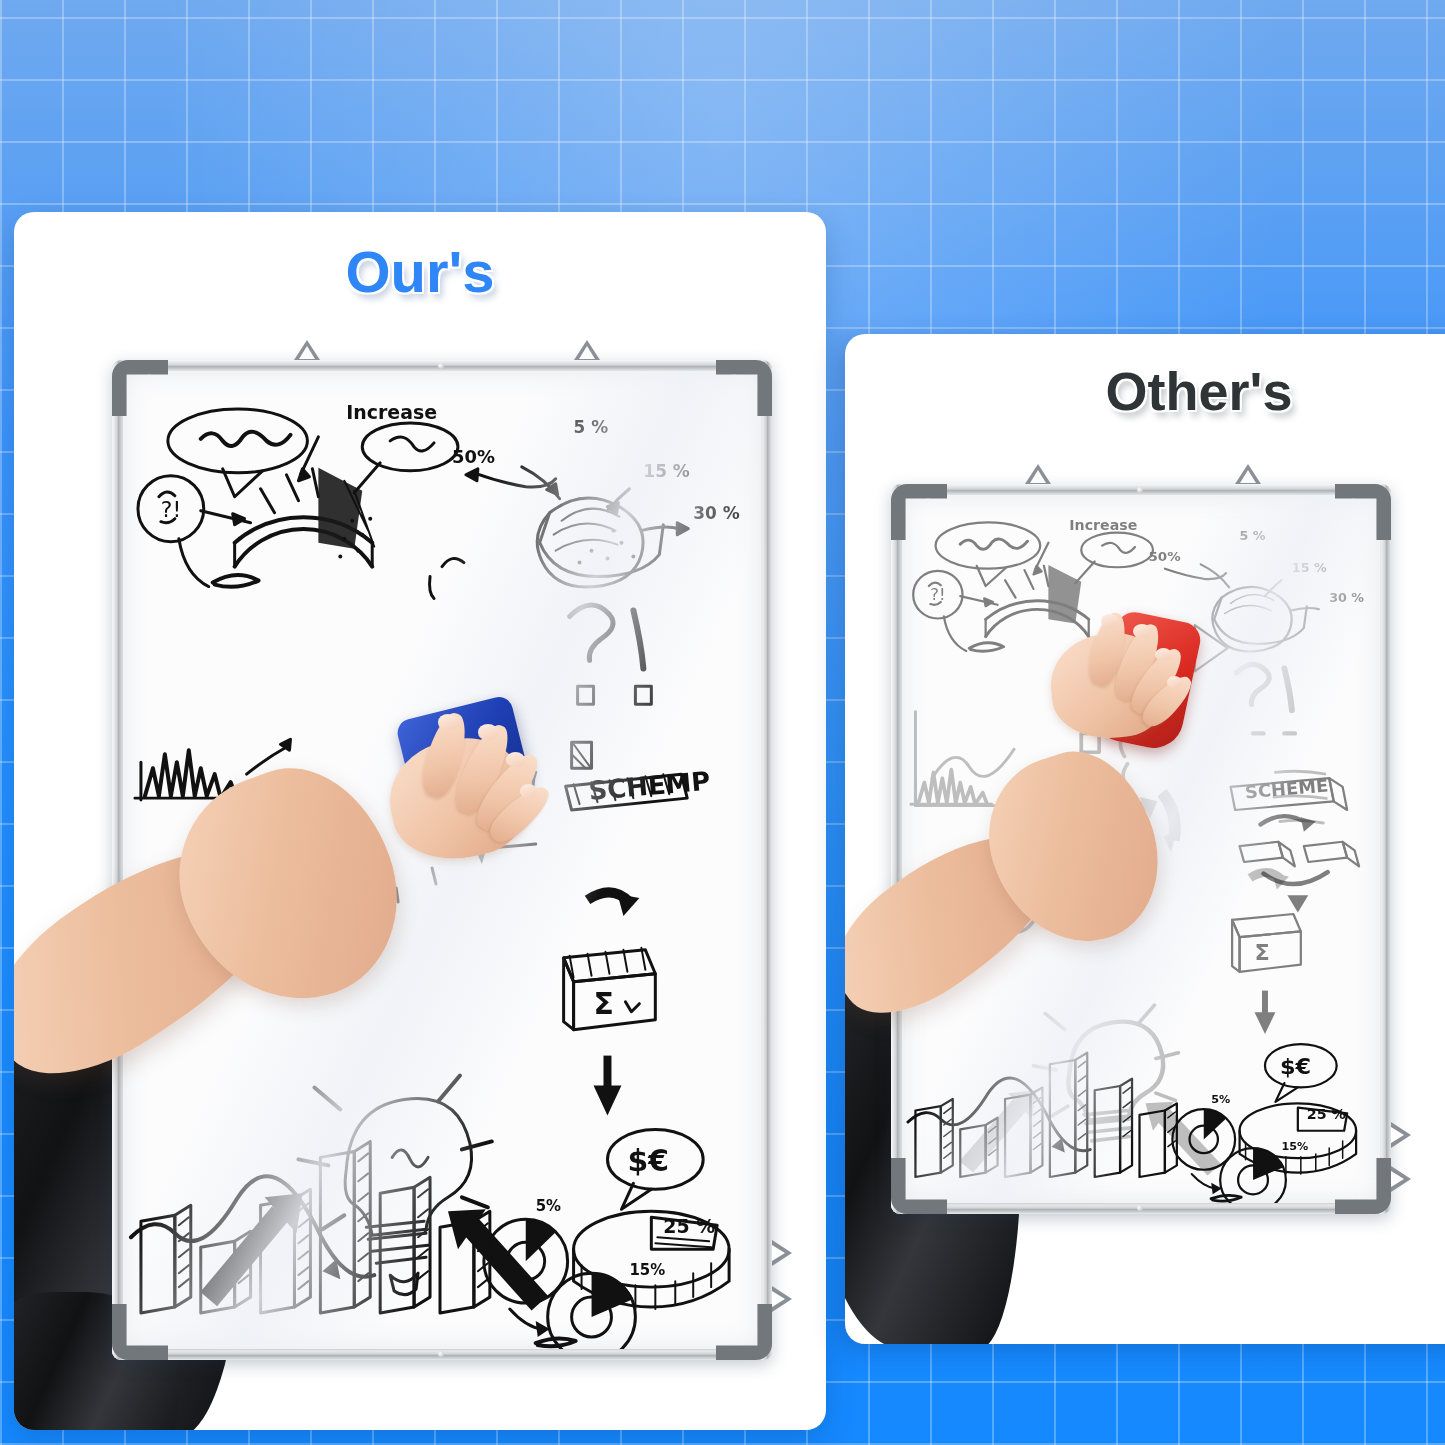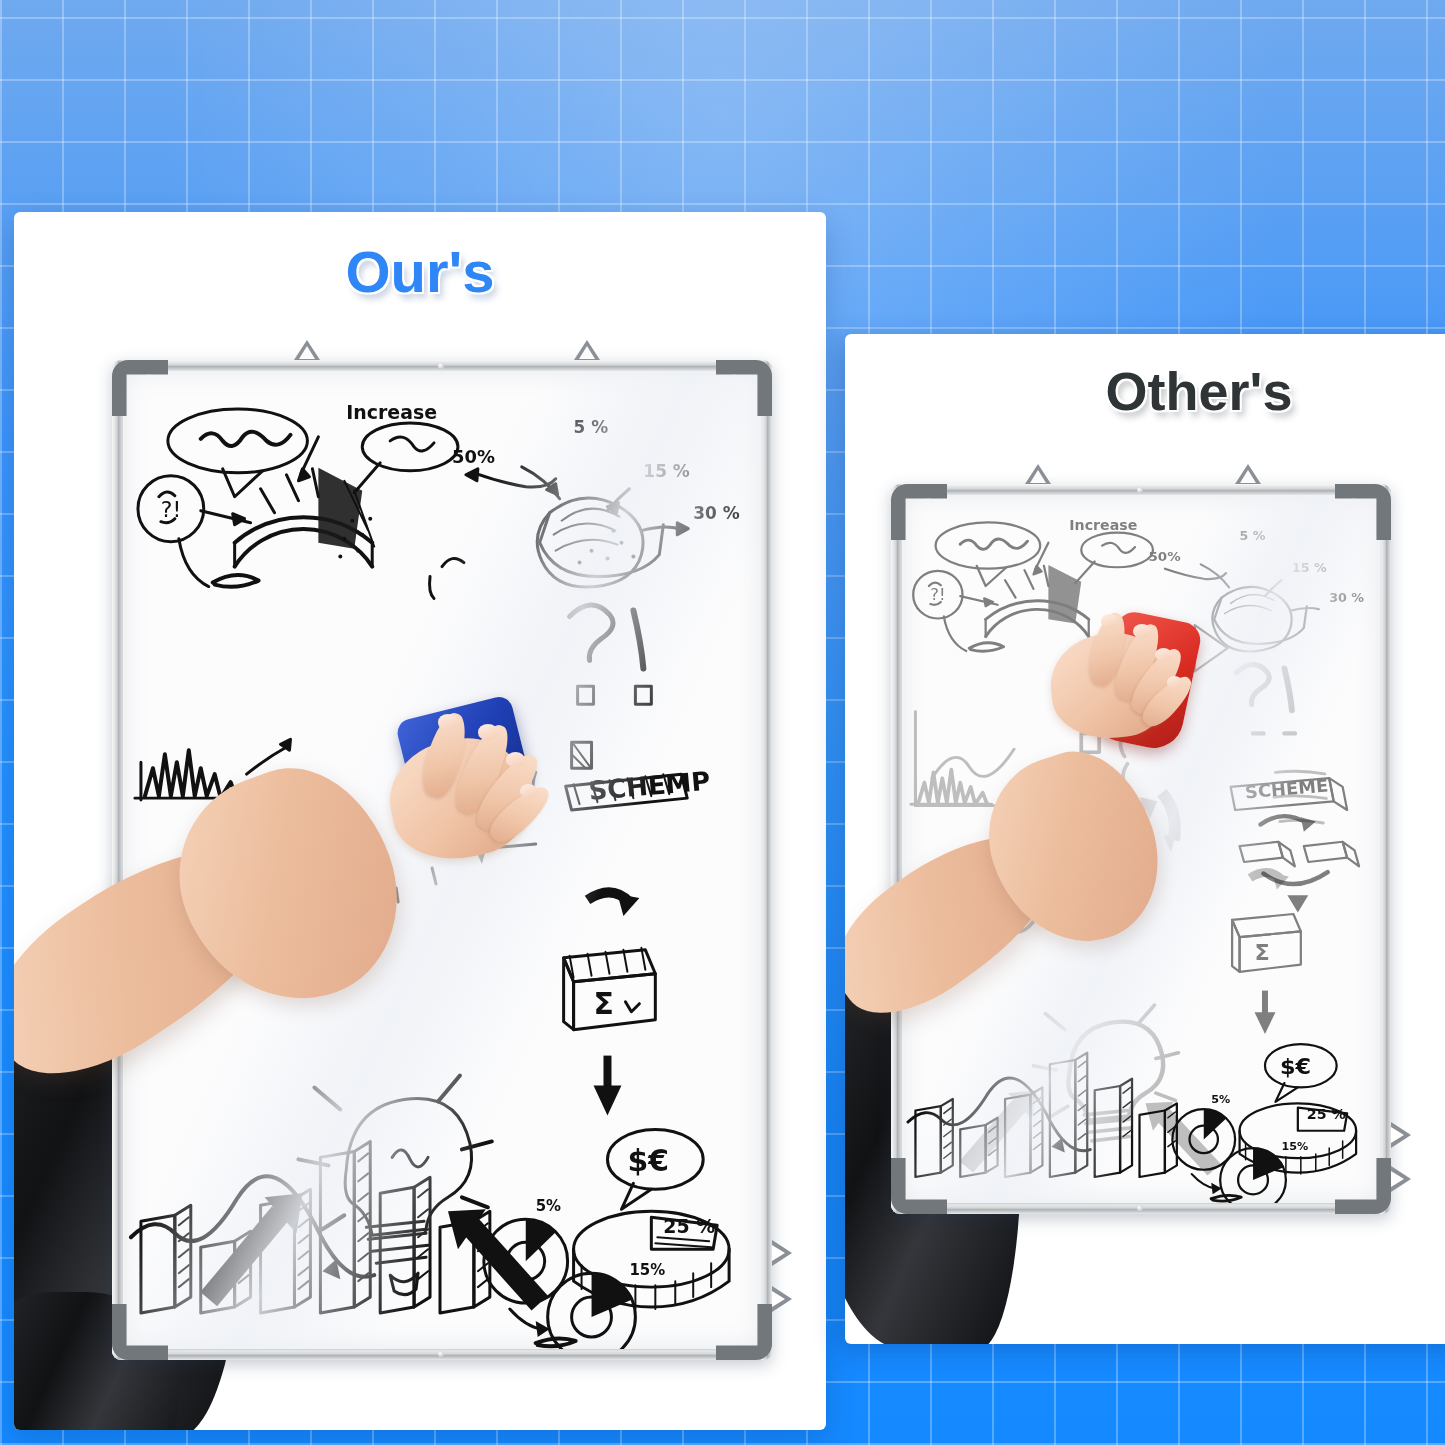--- a/index.html
+++ b/index.html
@@ -31,21 +31,21 @@
   .subtitle{
     font-size:31px;font-weight:bold;color:#ffffff;margin-top:14px;
     letter-spacing:.2px;
     text-shadow:
       -2px -2px 0 #23292e, 2px -2px 0 #23292e, -2px 2px 0 #23292e, 2px 2px 0 #23292e,
       0 -2px 0 #23292e, 0 2px 0 #23292e, -2px 0 0 #23292e, 2px 0 0 #23292e,
       4px 5px 4px rgba(20,40,80,.35);
   }
 
   
-  .card{position:absolute;background:#ffffff;border-radius:6px;overflow:hidden;}
+  .card{position:absolute;background:#ffffff;border-radius:20px;overflow:hidden;}
   #card-ours{left:14px;top:212px;width:812px;height:1218px;
              box-shadow:0 10px 30px rgba(10,50,110,.22);z-index:10;}
   #card-others{left:845px;top:334px;width:588px;height:1010px;
              box-shadow:-6px 6px 26px rgba(10,50,110,.28);z-index:20;padding-left:40px;}
 
   .card-label{position:absolute;width:100%;text-align:center;font-weight:bold;}
   #label-ours{top:238px;font-size:58px;color:#2f86f7;
       text-shadow:-2px -2px 0 #fff,2px -2px 0 #fff,-2px 2px 0 #fff,2px 2px 0 #fff,4px 6px 7px rgba(30,70,140,.28);}
   #label-others{top:365px;font-size:54px;color:#2f3437;
       text-shadow:-2px -2px 0 #fff,2px -2px 0 #fff,-2px 2px 0 #fff,2px 2px 0 #fff,4px 6px 7px rgba(40,50,60,.3);}

